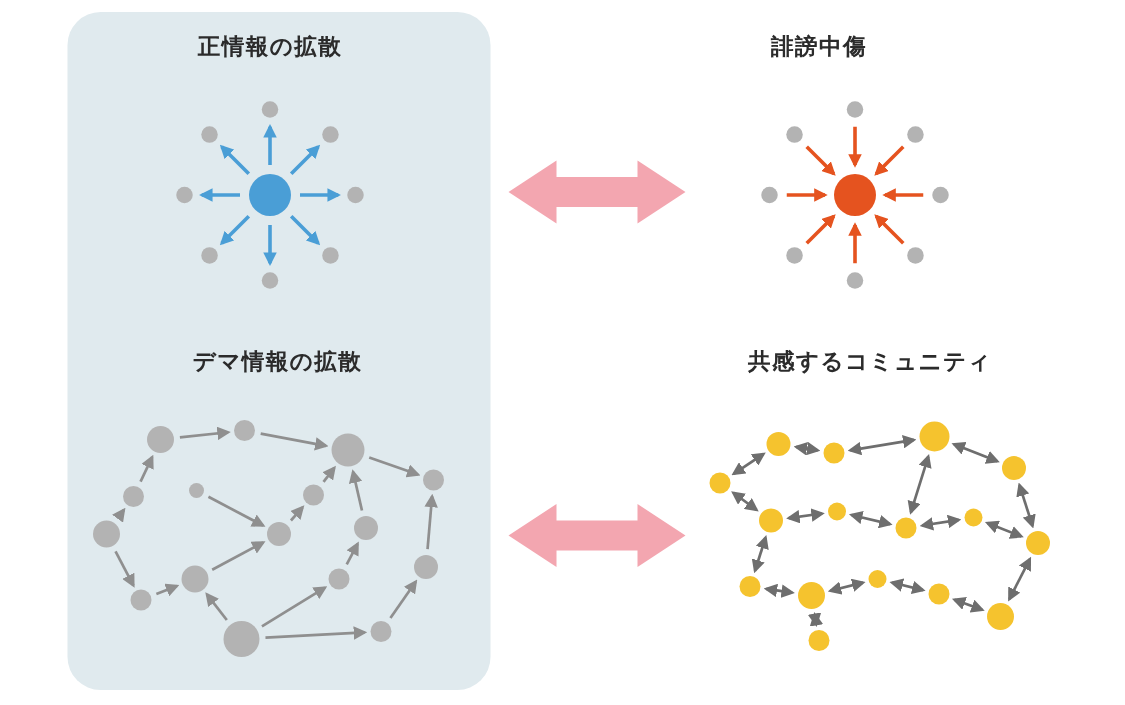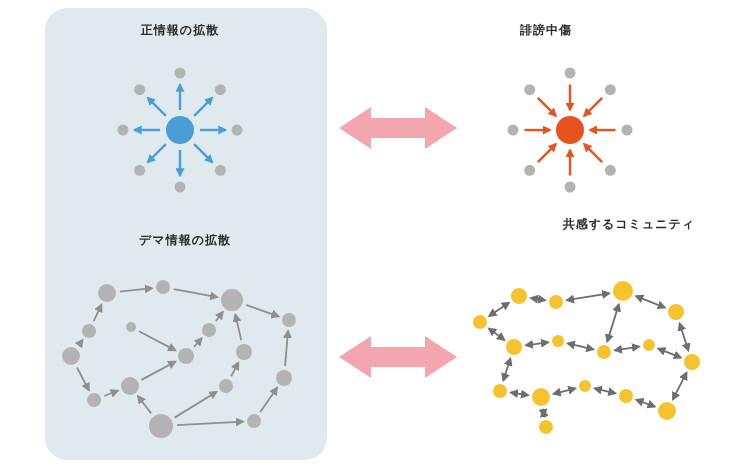--- a/index.html
+++ b/index.html
@@ -12,30 +12,30 @@
   }
   #left-panel{
     position:absolute;
     left:45px;top:8px;width:282px;height:452px;
     border-radius:22px;
   }
   #scene{position:absolute;left:0;top:0;}
   .diagram-title{
     position:absolute;
     text-align:center;
-    font-size:12px;
+    font-size:15px;
     font-weight:bold;
     color:#2b2b2b;
     letter-spacing:1px;
     white-space:nowrap;
   }
   #title-top-left{left:80px;top:22px;width:200px;}
   #title-top-right{left:446px;top:22px;width:200px;}
   #title-bottom-left{left:85px;top:232px;width:200px;}
-  #title-bottom-right{left:465px;top:216px;width:230px;text-align:right;}
+  #title-bottom-right{left:465px;top:232px;width:230px;}
 </style>
 </head>
 <body>
 
 <div id="stage">
   <div id="left-panel" style="background: rgb(224, 234, 238);"></div>
   <svg id="scene" width="750" height="470" viewBox="0 0 750 470">
       <defs>
         <marker id="m-tl" viewBox="0 0 10 10" refX="8" refY="5" markerWidth="9" markerHeight="9" markerUnits="userSpaceOnUse" orient="auto-start-reverse">
           <path d="M0,0 L10,5 L0,10 z" fill="#4a9ed6"></path>

